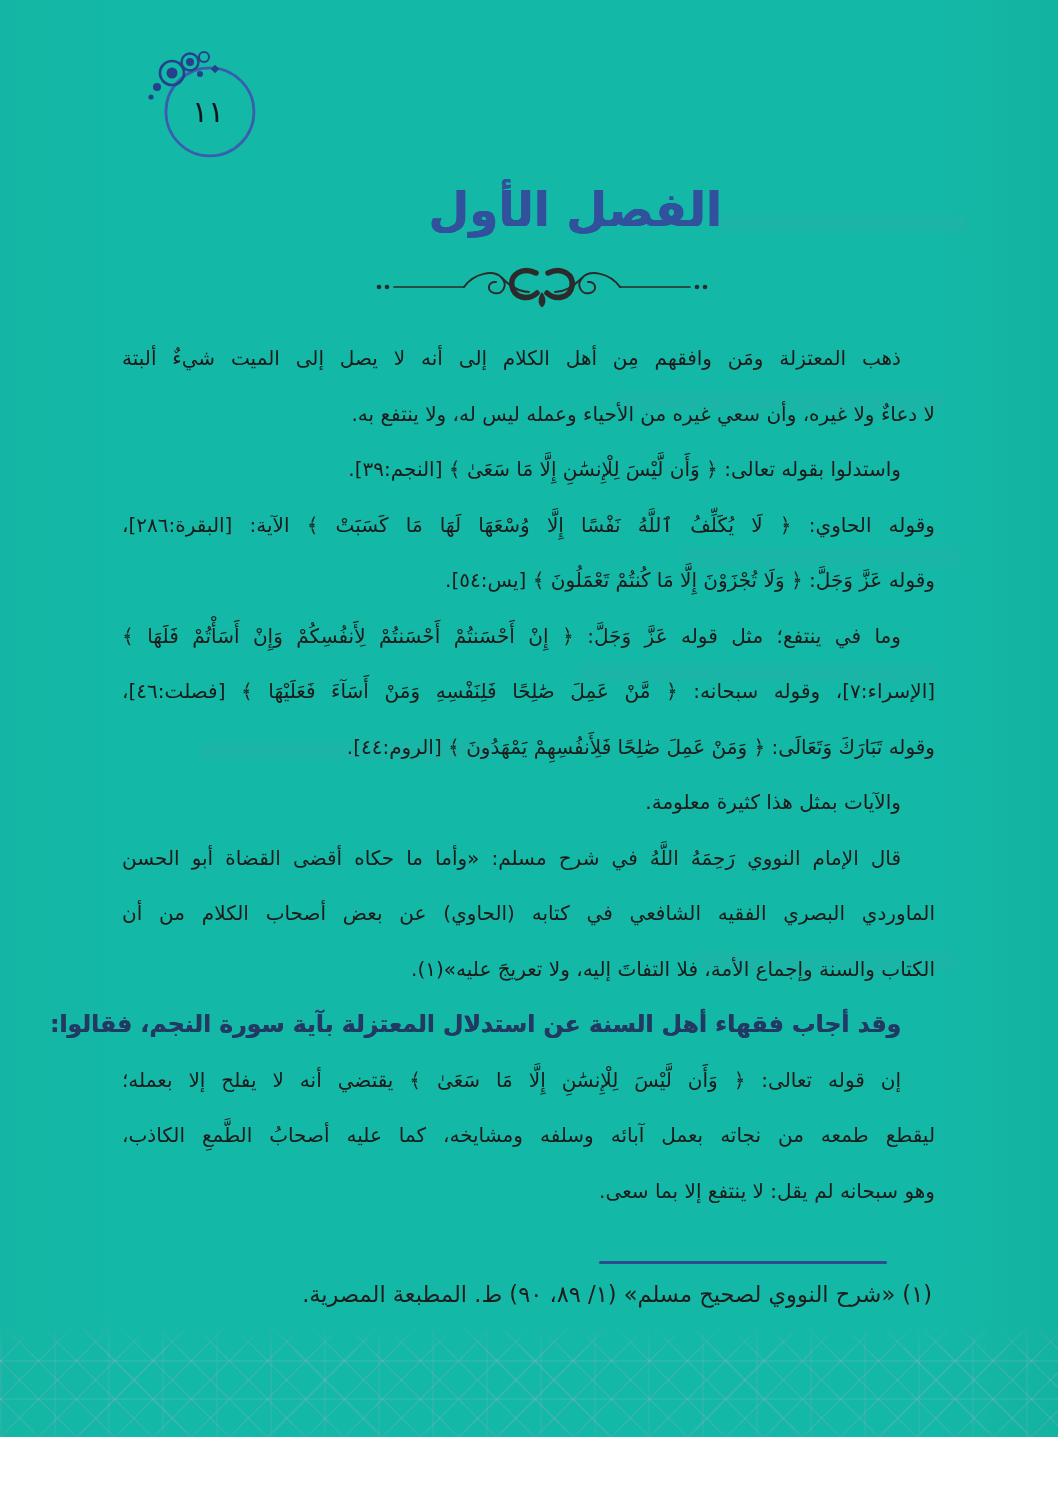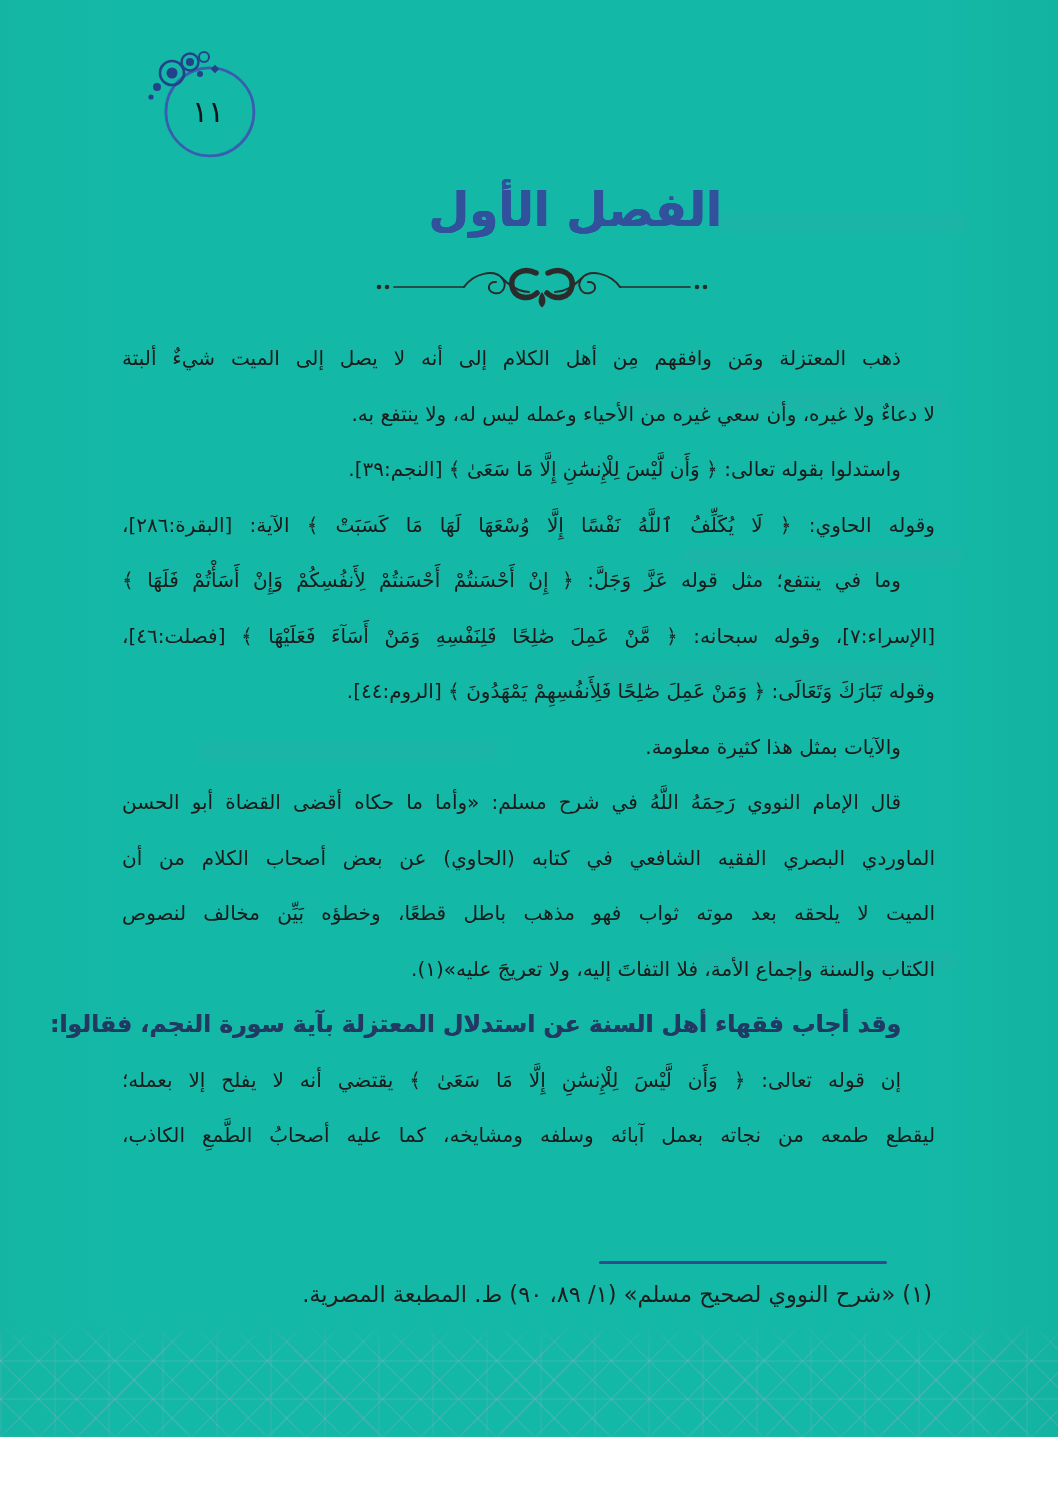--- a/index.html
+++ b/index.html
@@ -113,31 +113,32 @@
   <div class="ghost" style="top:548px;right:95px;width:280px;"></div>
   <div class="ghost" style="top:664px;right:120px;width:360px;"></div>
   <div class="ghost" style="top:742px;right:560px;width:300px;"></div>
   <div class="ghost" style="top:952px;right:100px;width:260px;"></div>
 
   <div class="body-text">
     <div class="line ind just">ذهب المعتزلة ومَن وافقهم مِن أهل الكلام إلى أنه لا يصل إلى الميت شيءٌ ألبتة</div>
     <div class="line">لا دعاءٌ ولا غيره، وأن سعي غيره من الأحياء وعمله ليس له، ولا ينتفع به.</div>
     <div class="line ind">واستدلوا بقوله تعالى: ﴿ وَأَن لَّيْسَ لِلْإِنسَٰنِ إِلَّا مَا سَعَىٰ ﴾ [النجم:٣٩].</div>
     <div class="line just">وقوله الحاوي: ﴿ لَا يُكَلِّفُ ٱللَّهُ نَفْسًا إِلَّا وُسْعَهَا لَهَا مَا كَسَبَتْ ﴾ الآية: [البقرة:٢٨٦]،</div>
+    <div class="line">وقوله عَزَّ وَجَلَّ: ﴿ وَلَا تُجْزَوْنَ إِلَّا مَا كُنتُمْ تَعْمَلُونَ ﴾ [يس:٥٤].</div>
     <div class="line ind just">وما في ينتفع؛ مثل قوله عَزَّ وَجَلَّ: ﴿ إِنْ أَحْسَنتُمْ أَحْسَنتُمْ لِأَنفُسِكُمْ وَإِنْ أَسَأْتُمْ فَلَهَا ﴾</div>
     <div class="line just">[الإسراء:٧]، وقوله سبحانه: ﴿ مَّنْ عَمِلَ صَٰلِحًا فَلِنَفْسِهِ وَمَنْ أَسَآءَ فَعَلَيْهَا ﴾ [فصلت:٤٦]،</div>
     <div class="line">وقوله تَبَارَكَ وَتَعَالَى: ﴿ وَمَنْ عَمِلَ صَٰلِحًا فَلِأَنفُسِهِمْ يَمْهَدُونَ ﴾ [الروم:٤٤].</div>
     <div class="line ind">والآيات بمثل هذا كثيرة معلومة.</div>
     <div class="line ind just">قال الإمام النووي رَحِمَهُ اللَّهُ في شرح مسلم: «وأما ما حكاه أقضى القضاة أبو الحسن</div>
     <div class="line just">الماوردي البصري الفقيه الشافعي في كتابه (الحاوي) عن بعض أصحاب الكلام من أن</div>
-    <div class="line just">الميت لا يلحقه بعد موته ثواب فهو مذهب باطل قطعًا، وخطؤه بَيِّن مخالف لنصوص</div>
     <div class="line">الكتاب والسنة وإجماع الأمة، فلا التفاتَ إليه، ولا تعريجَ عليه»(١).</div>
     <div class="line ind lead">وقد أجاب فقهاء أهل السنة عن استدلال المعتزلة بآية سورة النجم، فقالوا:</div>
     <div class="line ind just">إن قوله تعالى: ﴿ وَأَن لَّيْسَ لِلْإِنسَٰنِ إِلَّا مَا سَعَىٰ ﴾ يقتضي أنه لا يفلح إلا بعمله؛</div>
     <div class="line just">ليقطع طمعه من نجاته بعمل آبائه وسلفه ومشايخه، كما عليه أصحابُ الطَّمعِ الكاذب،</div>
+    <div class="line">وهو سبحانه لم يقل: لا ينتفع إلا بما سعى.</div>
   </div>
 
   <div class="foot-rule"></div>
   <div class="footnote">(١) «شرح النووي لصحيح مسلم» (١/ ٨٩، ٩٠) ط. المطبعة المصرية.</div>
 
   <div class="deco-band"></div>
 
   <div class="cs-strip">
     
   </div>

